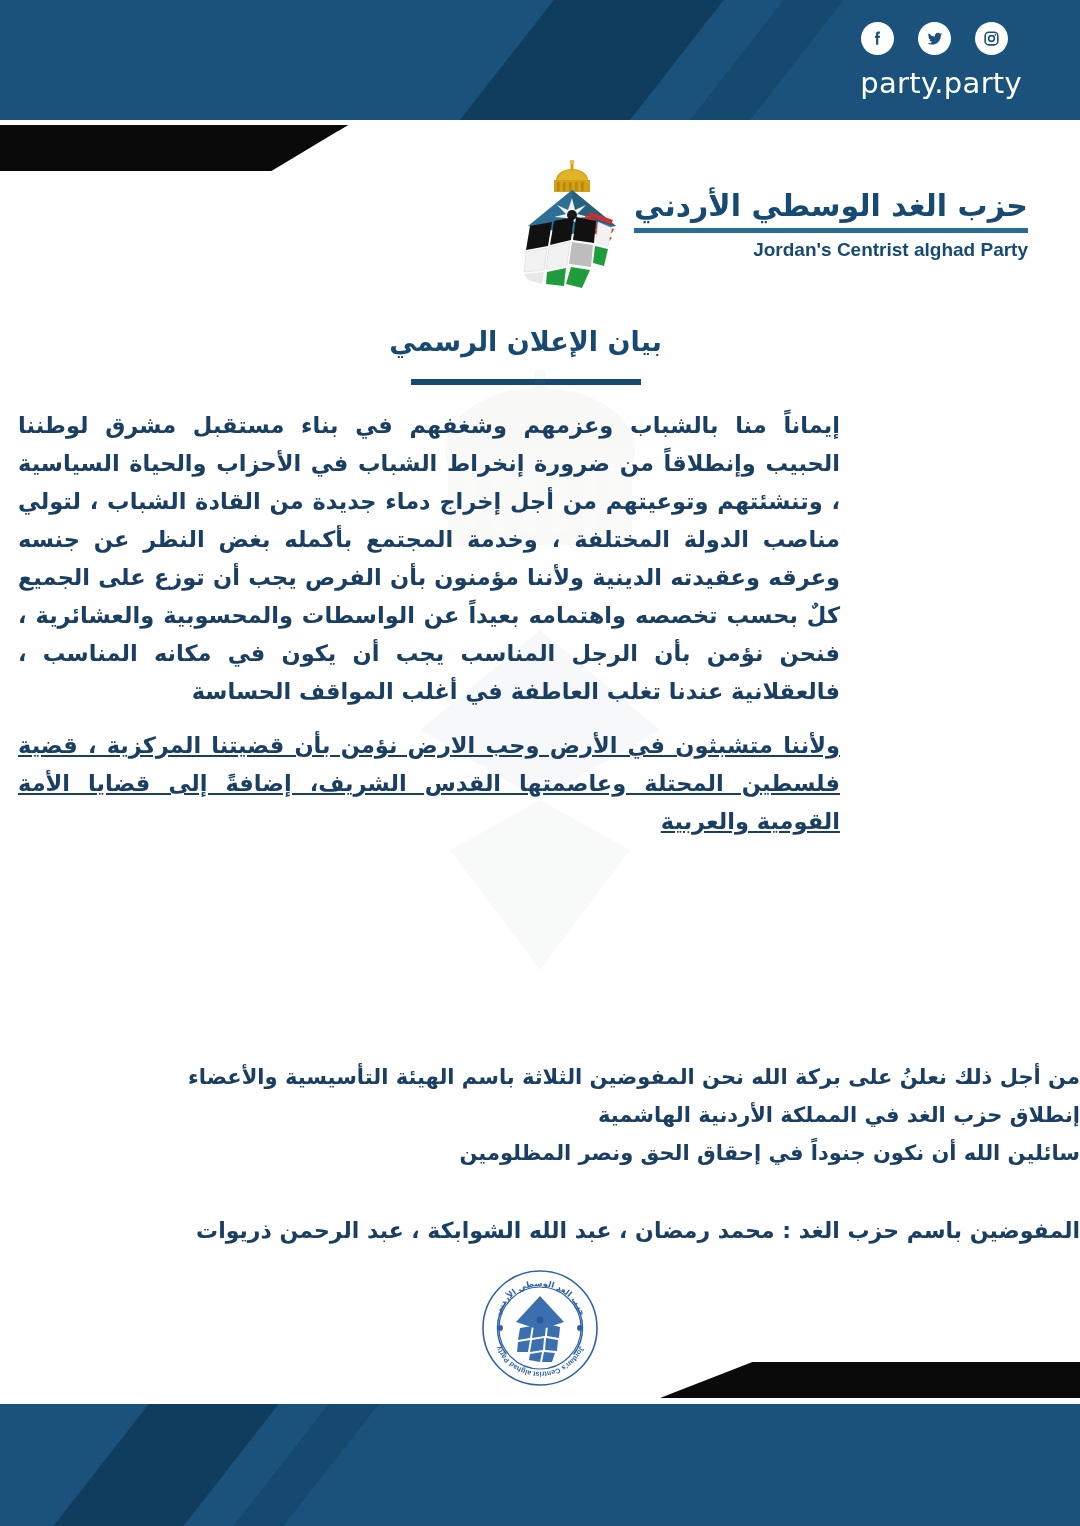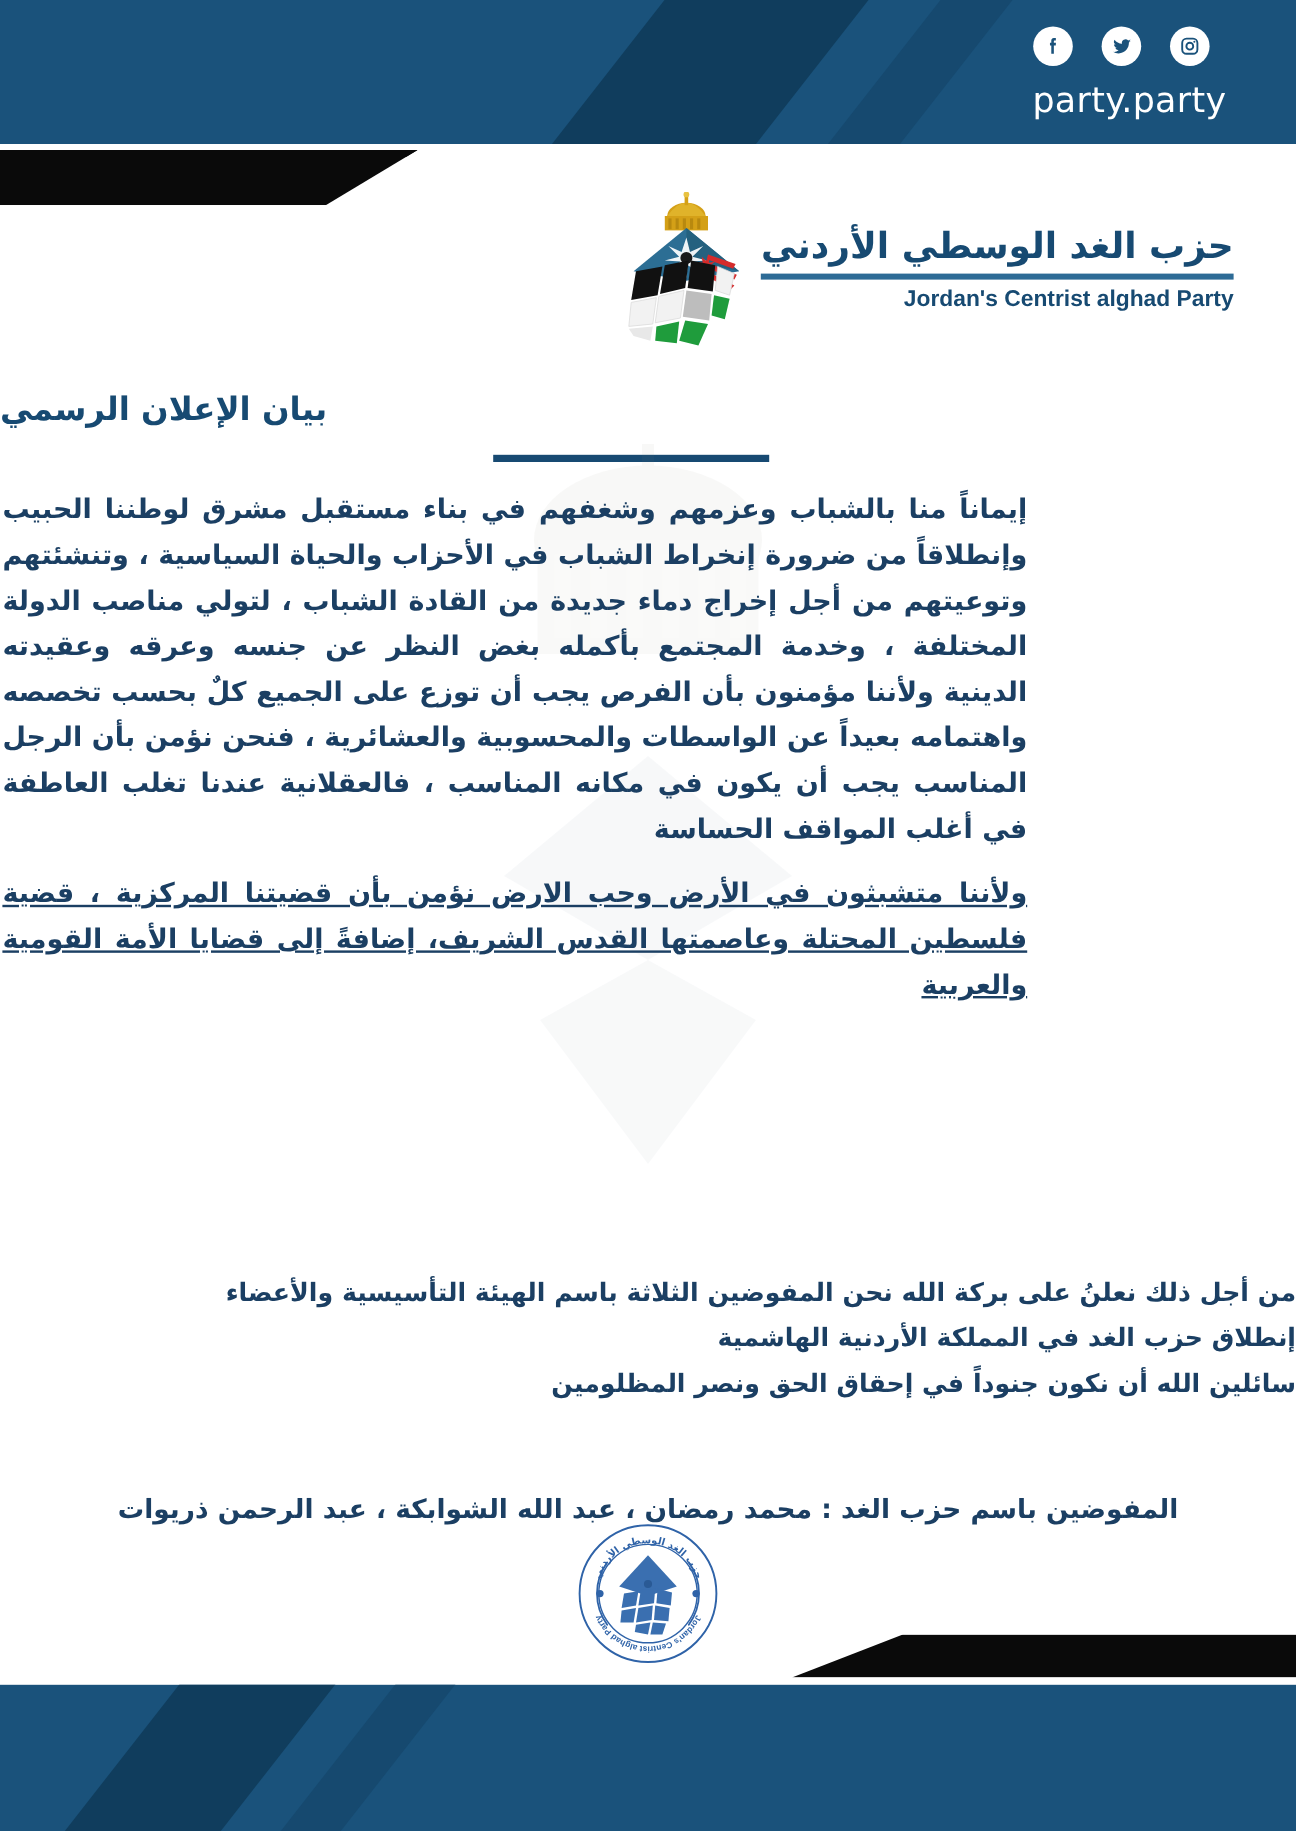--- a/index.html
+++ b/index.html
@@ -55,62 +55,62 @@
   }
   .brand-en{
     font-size:19px;font-weight:bold;color:#174a72;
     white-space:nowrap;direction:ltr;text-align:right;
     font-family:"Liberation Sans",sans-serif;
   }
   .logo-mark{width:104px;height:130px;flex:0 0 auto;}
 
   
   .title-block{
-    position:absolute;top:326px;left:0;width:1051px;text-align:left;
+    position:absolute;top:326px;left:0;width:1051px;text-align:center;
   }
   .doc-title{
     font-size:27px;font-weight:bold;color:#174a72;margin:0;
   }
   .title-rule{
     width:230px;height:6px;background:#174a72;
     margin:22px auto 0 auto;
   }
 
   
   .watermark{
     position:absolute;top:330px;left:50%;transform:translateX(-50%);
     width:420px;height:700px;opacity:0.055;pointer-events:none;
     z-index:0;
   }
 
   
   .body-wrap{
     position:absolute;top:406px;left:0;width:858px;
-    padding:0 2px;box-sizing:border-box;z-index:2;
+    padding:0 18px;box-sizing:border-box;z-index:2;
   }
   .para{
     color:#1b3f63;font-weight:bold;
     font-size:22.5px;line-height:38px;
     text-align:justify;text-align-last:right;
     margin:0 0 0 0;
   }
   .para.gap{margin-top:16px;text-decoration:underline;}
   .para.gap2{margin-top:26px;}
 
   .center-block{
     position:absolute;top:1058px;left:0;width:1080px;
     text-align:right;color:#1b3f63;font-weight:bold;z-index:2;
   }
   .center-block .cline{
     font-size:21px;line-height:38px;
   }
   .signature{
     position:absolute;top:1218px;left:0;width:1080px;
-    text-align:center;color:#1b3f63;font-weight:bold;
-    font-size:22px;z-index:2;margin-top:28px;
+    text-align:right;color:#1b3f63;font-weight:bold;
+    font-size:22px;z-index:2;
   }
 
   
   .seal{
     position:absolute;top:1268px;left:50%;transform:translateX(-50%);
     width:120px;height:120px;z-index:2;
   }
 
   
   .black-wedge-bottom{

